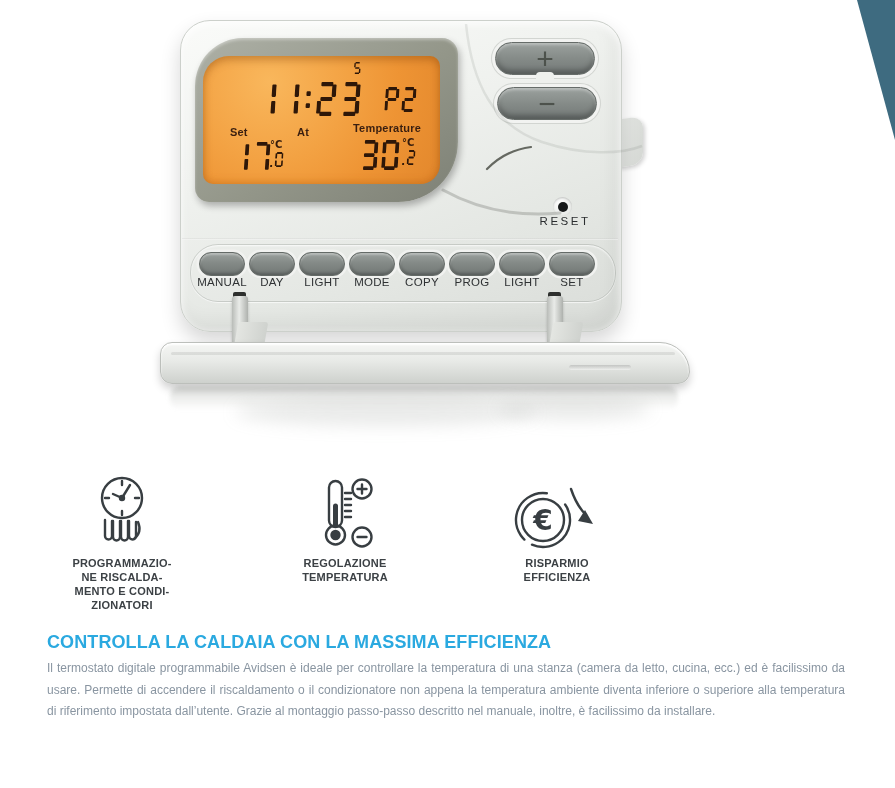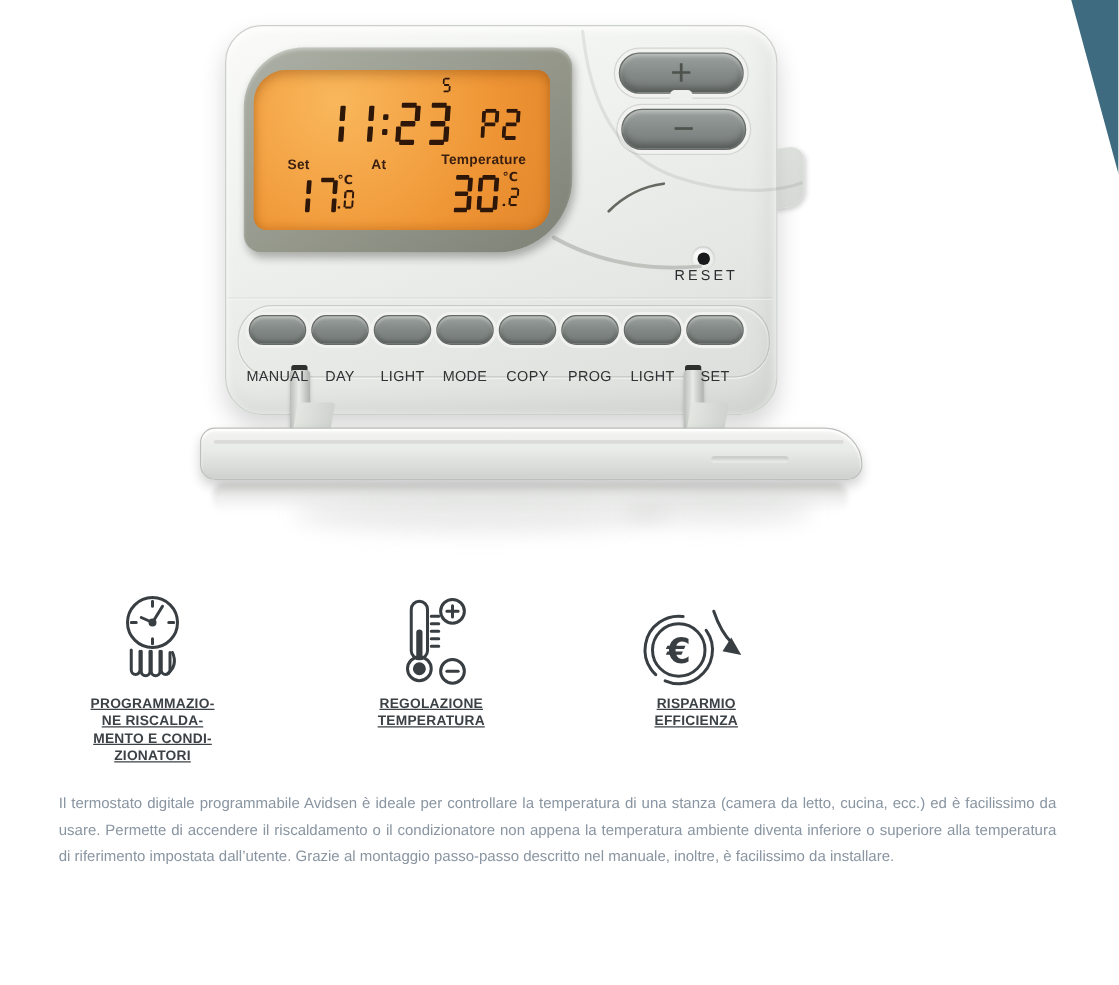--- a/index.html
+++ b/index.html
@@ -51,21 +51,21 @@
     font-size:11.5px;letter-spacing:2.5px;color:#2b2e30;}
 
   .keys-groove{position:absolute;left:190px;top:244px;width:424px;height:56px;border-radius:28px;z-index:2;
     border:1px solid rgba(130,136,130,.30);box-shadow:inset 0 1px 2px rgba(255,255,255,.8),0 1px 1px rgba(255,255,255,.7);}
   .keys-row{position:absolute;left:197px;top:252px;width:400px;display:flex;z-index:3;}
   .key-col{width:50px;display:flex;flex-direction:column;align-items:center;}
   .key-pill{width:44px;height:22px;border-radius:12px;
     background:linear-gradient(180deg,#9ba19e 0%,#848a87 45%,#717775 100%);
     border:1px solid #646a67;
     box-shadow:0 0 0 2.5px #f1f2f0,0 1px 2px rgba(0,0,0,.25),inset 0 2px 2px rgba(255,255,255,.3),inset 0 -2px 3px rgba(0,0,0,.22);}
-  .key-label{margin-top:20px;font-size:11.5px;color:#2f3234;letter-spacing:.3px;white-space:nowrap;}
+  .key-label{margin-top:0;font-size:11.5px;color:#2f3234;letter-spacing:.3px;white-space:nowrap;}
 
   .hinge-slot{position:absolute;width:13px;height:14px;background:#2e302e;border-radius:2px;z-index:2;}
   .hinge{position:absolute;width:16px;height:52px;z-index:2;border-radius:3px 3px 5px 5px;
     background:linear-gradient(90deg,#b9bcb8,#e9ebe8 45%,#aeb1ad);box-shadow:0 2px 3px rgba(0,0,0,.2);}
   .hinge-arm{position:absolute;width:30px;height:26px;background:linear-gradient(90deg,#e4e6e2,#cfd2ce);z-index:2;transform:skewX(-10deg);border-radius:3px;}
   .tray{position:absolute;left:160px;top:342px;width:528px;height:40px;z-index:4;
     border-radius:12px 30px 12px 12px;border:1px solid #bcbfbb;
     background:linear-gradient(180deg,#f5f6f4 0%,#e8eae7 45%,#ced1cd 100%);
     box-shadow:0 5px 9px rgba(0,0,0,.18), inset 0 2px 2px #ffffff;}
   .tray-ledge{position:absolute;left:10px;right:14px;top:9px;height:3px;border-radius:2px;background:rgba(0,0,0,.08);}
@@ -75,21 +75,21 @@
     background:linear-gradient(180deg,rgba(165,170,164,.4),rgba(255,255,255,0));filter:blur(2px);}
   .floor-blob{position:absolute;border-radius:50%;filter:blur(8px);z-index:0;background:rgba(150,155,150,.20);}
 
   .creases{position:absolute;left:0;top:0;z-index:6;pointer-events:none;}
 
   
   .feature{position:absolute;top:464px;width:180px;display:flex;flex-direction:column;align-items:center;}
   .icon-box{height:88px;display:flex;align-items:flex-end;justify-content:center;}
   .ficon{stroke:#383e42;fill:none;stroke-width:2.4;stroke-linecap:round;stroke-linejoin:round;}
   .flabel{margin-top:5px;white-space:pre-line;text-align:center;font-size:11px;font-weight:bold;
-    color:#3c4145;line-height:1.27;letter-spacing:.2px;text-decoration:underline;}
+    color:#3c4145;line-height:1.27;letter-spacing:.2px;}
 
   
   .desc{position:absolute;left:47px;top:632px;width:798px;}
   .desc h2{margin:0 0 5px 0;font-size:18px;font-weight:bold;color:#2aa9e0;letter-spacing:.1px;}
   .desc p{margin:0;font-size:12px;line-height:21.5px;color:#8995a1;text-align:justify;}
 </style>
 </head>
 <body>
 
 <div class="page">
@@ -341,16 +341,17 @@
         <path d="M58,5 C61,14 66,24 73,31"></path>
         <polygon points="80,40 65,37 72,26" fill="#383e42" stroke="none"></polygon>
       </svg>
     </div>
     <div class="flabel">RISPARMIO
 EFFICIENZA</div>
   </div>
 
 
   <div class="desc">
+    <h2 style="color: rgb(42, 169, 224);">CONTROLLA LA CALDAIA CON LA MASSIMA EFFICIENZA</h2>
     <p>Il termostato digitale programmabile Avidsen è ideale per controllare la temperatura di una stanza (camera da letto, cucina, ecc.) ed è facilissimo da usare. Permette di accendere il riscaldamento o il condizionatore non appena la temperatura ambiente diventa inferiore o superiore alla temperatura di riferimento impostata dall’utente. Grazie al montaggio passo-passo descritto nel manuale, inoltre, è facilissimo da installare.</p>
   </div>
 
 </div>
 
 </body></html>

